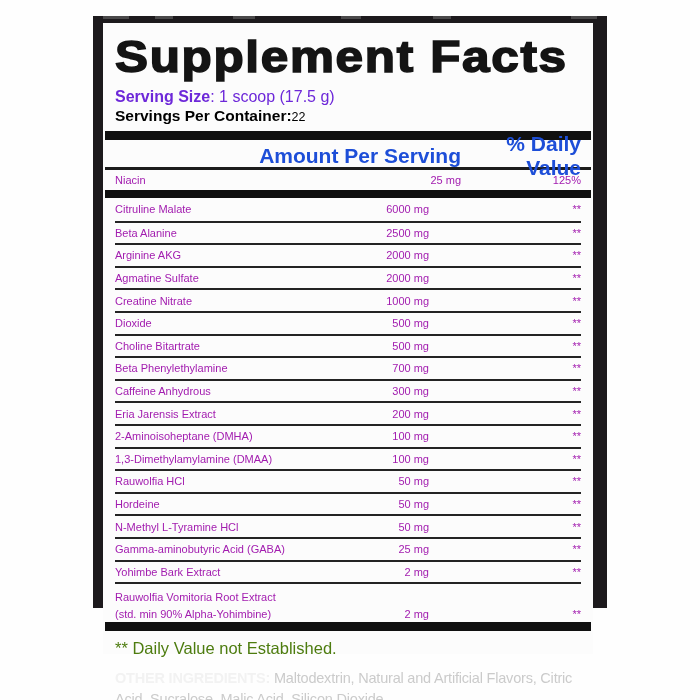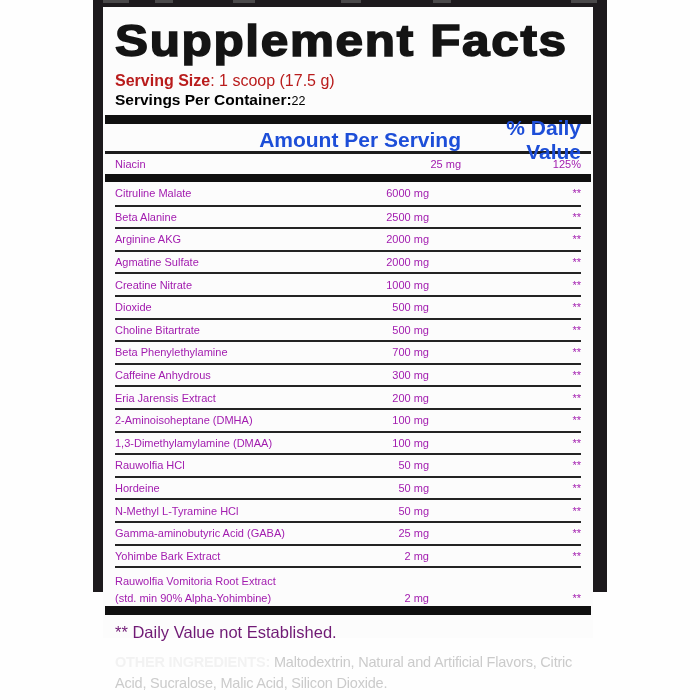--- a/index.html
+++ b/index.html
@@ -1,47 +1,47 @@
 <!DOCTYPE html>
 <html><head>
 <meta charset="utf-8">
 <style>
   * { margin:0; padding:0; box-sizing:border-box; }
   html,body { width:700px; height:700px; background:#ffffff; font-family:"Liberation Sans", sans-serif; color:#1a1a1a; overflow:hidden; }
   .page { position:relative; width:700px; height:700px; background:#fefefe; }
 
-  .strip { position:absolute; left:93px; top:0; width:514px; height:592px; background:#1d1a1d; }
+  .strip { position:absolute; left:93px; top:16px; width:514px; height:592px; background:#1d1a1d; }
   .dash { position:absolute; top:0; height:3px; background:#5a5a5a; opacity:.75; }
 
   .panel { position:absolute; left:10px; top:7px; width:490px; height:631px; background:#fcfcfc; padding:0 12px; }
 
   .title { margin-top:13px; font-size:45px; font-weight:bold; line-height:42px; letter-spacing:1.5px; white-space:nowrap; color:#141414; -webkit-text-stroke:1.6px #141414; transform:scaleX(1.10); transform-origin:0 50%; }
 
-  .serving-line { margin-top:9px; font-size:16px; line-height:19px; color:#b91c1c; }
+  .serving-line { margin-top:9px; font-size:16px; line-height:19px; color:#6d28d9; }
   .serving-line .lbl { font-weight:bold; }
   .servings-line { margin-top:1px; font-size:15.5px; line-height:18px; font-weight:bold; color:#000000; }
   .servings-line .val { font-weight:normal; font-size:12.5px; }
 
   .bar { height:9px; background:#101010; margin-left:-10px; margin-right:-10px; }
   .bar-1 { margin-top:5px; }
   .bar-2 { height:8px; }
 
   .hdr { display:flex; align-items:center; margin-top:5px; height:22px; font-size:21px; font-weight:bold; color:#1d4ed8; }
   .rule { height:3px; background:#1c1c1c; margin-left:-10px; margin-right:-10px; }
 
   .row { display:flex; align-items:center; height:20px; font-size:11px; color:#a21caf; }
   .c-name { flex:1; text-align:left; }
   .c-amt { text-align:right; }
   .c-dv { width:120px; text-align:right; }
 
   .rows .row { height:22.6px; border-top:2px solid #242424;gap:32px; }
   .rows .row:first-child { border-top:none; }
   .rows .row.two-line { height:40px; align-items:flex-end; padding-top:18px; line-height:16.5px; }
 
-  .footnote { margin-top:8px; font-size:16.5px; color:#701a75; }
+  .footnote { margin-top:8px; font-size:16.5px; color:#4d7c0f; }
 
   .footer { position:absolute; left:0; top:652px; width:514px; padding:0 22px; font-size:14.5px; line-height:21px; letter-spacing:-0.2px; color:#cbcbcb; }
   .footer .lbl { font-weight:bold; color:#f2f2f2; }
 </style>
 </head>
 <body>
 
 <div class="page">
   <div class="strip">
     <div class="dash" style="left:10px;width:26px;"></div>

